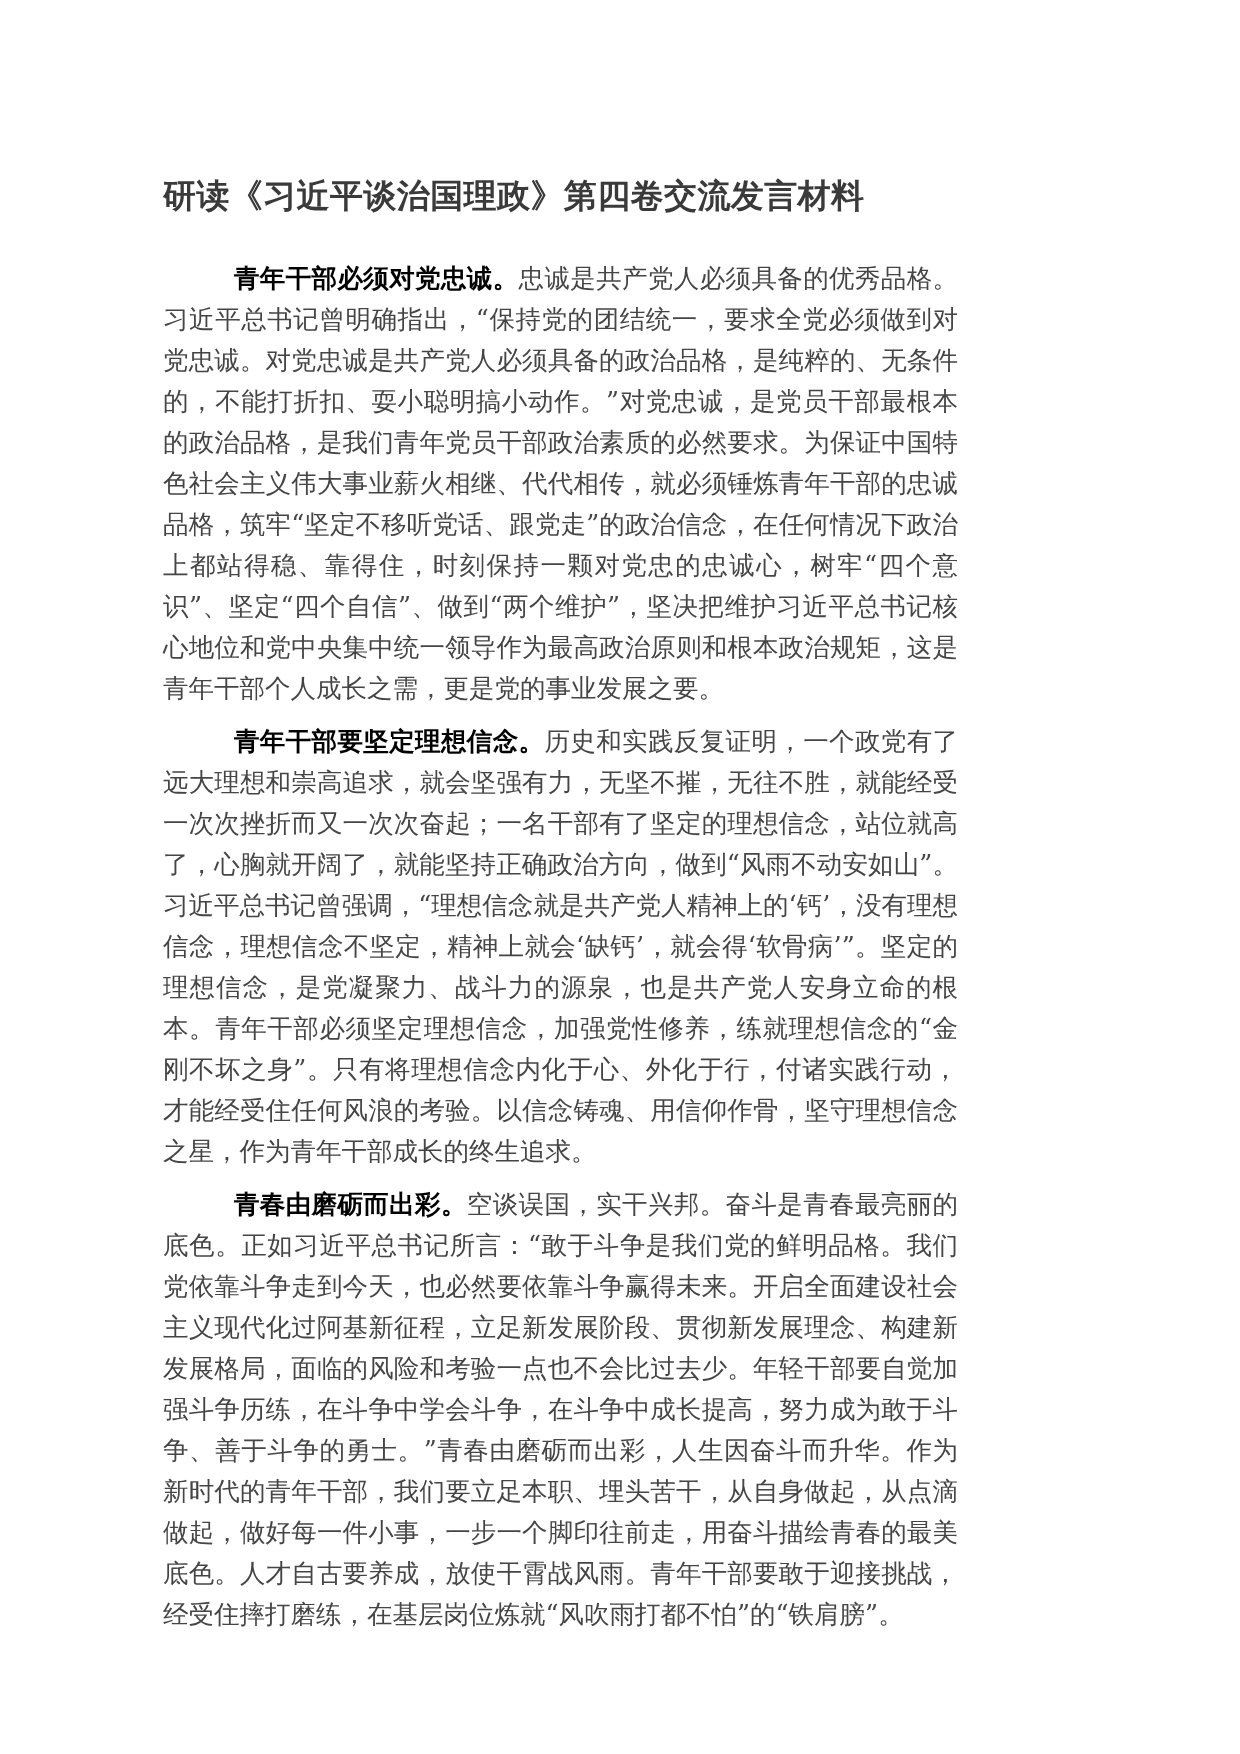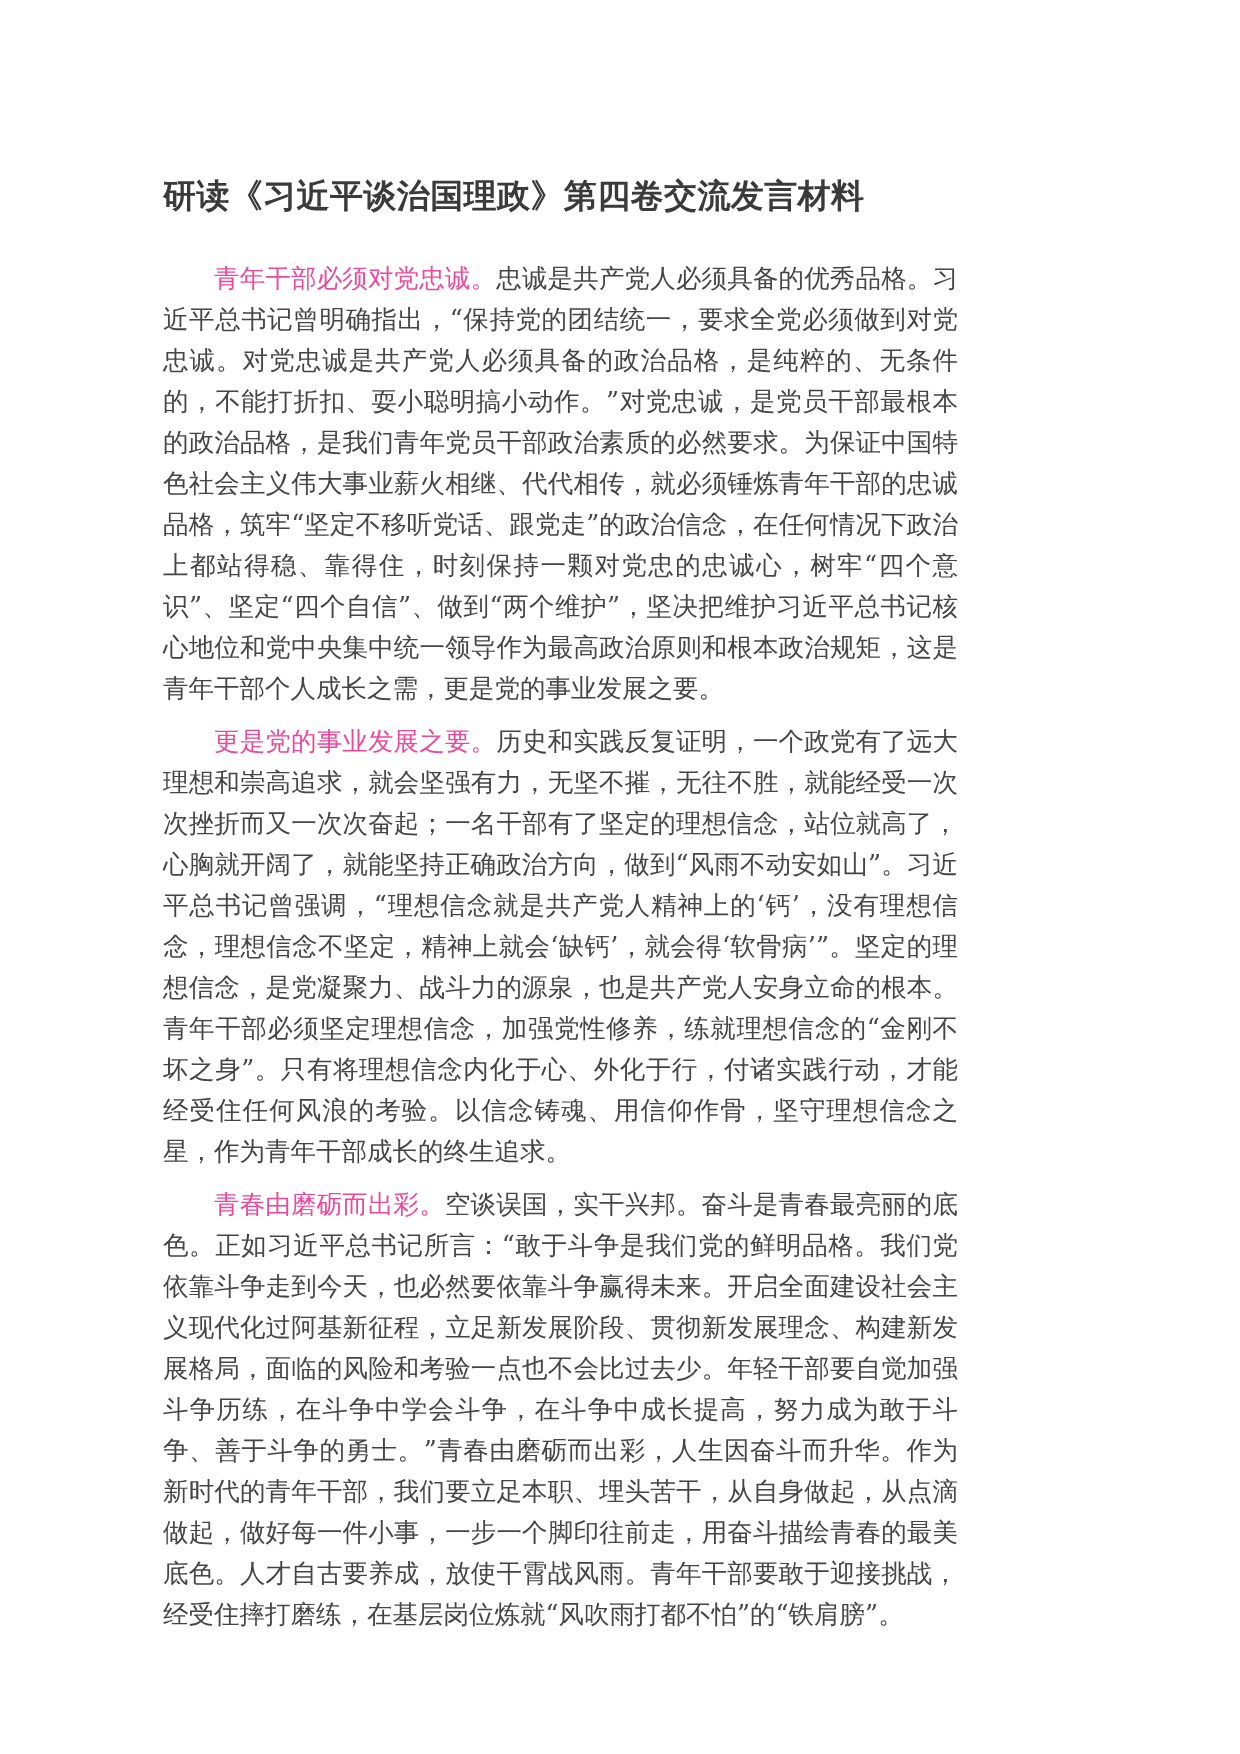--- a/index.html
+++ b/index.html
@@ -58,22 +58,23 @@
     color: #454545;
     letter-spacing: 0px;
     word-break: break-all;
   }
 
   p.para:last-child {
     margin-bottom: 0;
   }
 
   .lead {
-    font-weight: normal;
-    color: #ec4899;
+    font-weight: bold;
+    color: #000000;
+    margin-left: 20px;
   }
 
   .strong-run {
     font-weight: bold;
     color: #1f1f1f;
   }
 </style>
 </head>
 <body>
 
@@ -83,21 +84,21 @@
     <h1 class="doc-title">研读《习近平谈治国理政》第四卷交流发言材料</h1>
 
     <div class="body-block">
 
 
       <p class="para">
         <span class="lead">青年干部必须对党忠诚。</span><span>忠诚是共产党人必须具备的优秀品格。习近平总书记曾明确指出，“保持党的团结统一，要求全党必须做到对党忠诚。对党忠诚是共产党人必须具备的政治品格，是纯粹的、无条件的，不能打折扣、耍小聪明搞小动作。”对党忠诚，是党员干部最根本的政治品格，是我们青年党员干部政治素质的必然要求。为保证中国特色社会主义伟大事业薪火相继、代代相传，就必须锤炼青年干部的忠诚品格，筑牢“坚定不移听党话、跟党走”的政治信念，在任何情况下政治上都站得稳、靠得住，时刻保持一颗对党忠的忠诚心，树牢“四个意识”、坚定“四个自信”、做到“两个维护”，坚决把维护习近平总书记核心地位和党中央集中统一领导作为最高政治原则和根本政治规矩，这是青年干部个人成长之需，更是党的事业发展之要。</span>
       </p>
 
       <p class="para">
-        <span class="lead">更是党的事业发展之要。</span><span>历史和实践反复证明，一个政党有了远大理想和崇高追求，就会坚强有力，无坚不摧，无往不胜，就能经受一次次挫折而又一次次奋起；一名干部有了坚定的理想信念，站位就高了，心胸就开阔了，就能坚持正确政治方向，做到“风雨不动安如山”。习近平总书记曾强调，“理想信念就是共产党人精神上的‘钙’，没有理想信念，理想信念不坚定，精神上就会‘缺钙’，就会得‘软骨病’”。坚定的理想信念，是党凝聚力、战斗力的源泉，也是共产党人安身立命的根本。青年干部必须坚定理想信念，加强党性修养，练就理想信念的“金刚不坏之身”。只有将理想信念内化于心、外化于行，付诸实践行动，才能经受住任何风浪的考验。以信念铸魂、用信仰作骨，坚守理想信念之星，作为青年干部成长的终生追求。</span>
+        <span class="lead">青年干部要坚定理想信念。</span><span>历史和实践反复证明，一个政党有了远大理想和崇高追求，就会坚强有力，无坚不摧，无往不胜，就能经受一次次挫折而又一次次奋起；一名干部有了坚定的理想信念，站位就高了，心胸就开阔了，就能坚持正确政治方向，做到“风雨不动安如山”。习近平总书记曾强调，“理想信念就是共产党人精神上的‘钙’，没有理想信念，理想信念不坚定，精神上就会‘缺钙’，就会得‘软骨病’”。坚定的理想信念，是党凝聚力、战斗力的源泉，也是共产党人安身立命的根本。青年干部必须坚定理想信念，加强党性修养，练就理想信念的“金刚不坏之身”。只有将理想信念内化于心、外化于行，付诸实践行动，才能经受住任何风浪的考验。以信念铸魂、用信仰作骨，坚守理想信念之星，作为青年干部成长的终生追求。</span>
       </p>
 
       <p class="para">
         <span class="lead">青春由磨砺而出彩。</span><span>空谈误国，实干兴邦。奋斗是青春最亮丽的底色。正如习近平总书记所言：“敢于斗争是我们党的鲜明品格。我们党依靠斗争走到今天，也必然要依靠斗争赢得未来。开启全面建设社会主义现代化过阿基新征程，立足新发展阶段、贯彻新发展理念、构建新发展格局，面临的风险和考验一点也不会比过去少。年轻干部要自觉加强斗争历练，在斗争中学会斗争，在斗争中成长提高，努力成为敢于斗争、善于斗争的勇士。”青春由磨砺而出彩，人生因奋斗而升华。作为新时代的青年干部，我们要立足本职、埋头苦干，从自身做起，从点滴做起，做好每一件小事，一步一个脚印往前走，用奋斗描绘青春的最美底色。人才自古要养成，放使干霄战风雨。青年干部要敢于迎接挑战，经受住摔打磨练，在基层岗位炼就“风吹雨打都不怕”的“铁肩膀”。</span>
       </p>
 
     </div>
   </div>
 </div>
 

